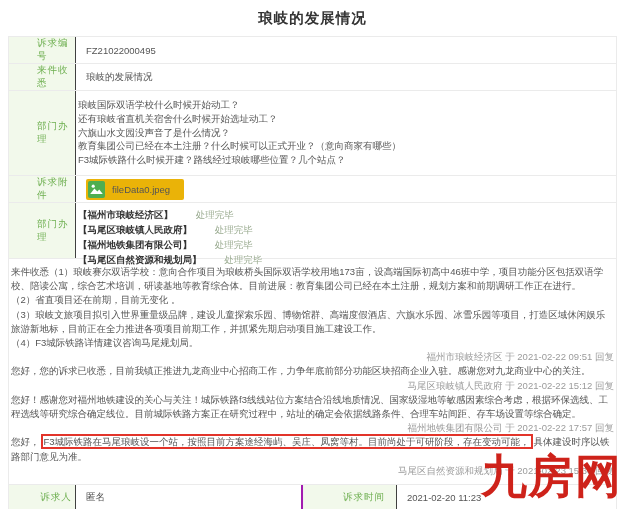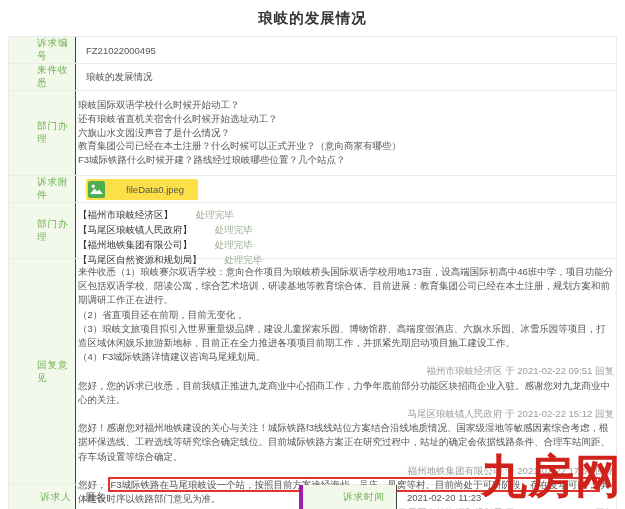--- a/index.html
+++ b/index.html
@@ -26,37 +26,37 @@
   }
   .val.block { display: block; line-height: 14.2px; padding: 6px 2px; }
   .r-short  { height: 27px; }
   .r-content{ height: 85px; }
   .r-att    { height: 27px; }
   .r-dept   { height: 56px; }
   .r-reply  { height: 226px; }
   .r-bottom { height: 25px; justify-content: center; }
   .r-content .val.block { padding-top: 7px; line-height: 13.8px; }
   .chip {
-    display: inline-flex; align-items: center; gap: 21px;
-    background: #fde047; border-radius: 2px; padding: 2px 14px 2px 2px;
+    display: inline-flex; align-items: center; gap: 7px;
+    background: #eab308; border-radius: 2px; padding: 2px 14px 2px 2px;
     cursor: pointer;
   }
   .chip .fname { font-size: 9.5px; color: #555; }
   .dept-line { line-height: 13px; padding: 1px 0; }
-  .dept-name { color: #333; font-weight: normal; font-size: 9.5px; }
+  .dept-name { color: #333; font-weight: bold; font-size: 9.5px; }
   .dept-status { color: #9aab90; font-size: 9.5px; margin-left: 20px; }
   .r-dept .val.block { padding-top: 4px; }
   .reply-meta { text-align: right; color: #9b9b9b; font-size: 9.5px; line-height: 14.2px; }
   .reply-text { color: #555; font-size: 9.5px; line-height: 14.2px; }
   .redbox {
     border: 2px solid #e2342a; padding: 0 1px; margin: 0 1px;
     box-decoration-break: slice; -webkit-box-decoration-break: slice;
   }
   .mid-lbl { flex: 0 0 94px; border-left: 1px solid #f1f1f1; }
-  .anon-cell { flex: 0 0 227px; border-right: 4px solid #a21caf; }
+  .anon-cell { flex: 0 0 227px; border-right: 2px solid #a21caf; }
   .watermark {
     position: absolute; right: 3px; bottom: 10px; text-align: center;
     color: #ce221a; pointer-events: none;
   }
   .wm-name { font-size: 46px; font-weight: bold; line-height: 0.95; letter-spacing: 1px; }
   .wm-url  { font-size: 13.5px; font-weight: bold; color: #d8251c; margin-top: 1px; }
 </style>
 </head>
 <body>
 
@@ -117,21 +117,20 @@
         <span class="dept-status">处理完毕</span>
       </div>
       <div class="dept-line">
         <span class="dept-name">【马尾区自然资源和规划局】</span>
         <span class="dept-status">处理完毕</span>
       </div>
     </div>
   </div>
 
   <div class="row r-reply">
-    <div class="lbl">回复意见</div>
     <div class="val block">
       <div class="reply-text">来件收悉（1）琅岐赛尔双语学校：意向合作项目为琅岐桥头国际双语学校用地173亩，设高端国际初高中46班中学，项目功能分区包括双语学校、陪读公寓，综合艺术培训，研读基地等教育综合体。目前进展：教育集团公司已经在本土注册，规划方案和前期调研工作正在进行。</div>
       <div class="reply-text">（2）省直项目还在前期，目前无变化 。</div>
       <div class="reply-text">（3）琅岐文旅项目拟引入世界重量级品牌，建设儿童探索乐园、博物馆群、高端度假酒店、六旗水乐园、冰雪乐园等项目，打造区域休闲娱乐旅游新地标，目前正在全力推进各项项目前期工作，并抓紧先期启动项目施工建设工作。</div>
       <div class="reply-text">（4）F3城际铁路详情建议咨询马尾规划局。</div>
 
       <div class="reply-meta">福州市琅岐经济区 于 2021-02-22 09:51 回复</div>
       <div class="reply-text">您好，您的诉求已收悉，目前我镇正推进九龙商业中心招商工作，力争年底前部分功能区块招商企业入驻。感谢您对九龙商业中心的关注。</div>
 
       <div class="reply-meta">马尾区琅岐镇人民政府 于 2021-02-22 15:12 回复</div>

